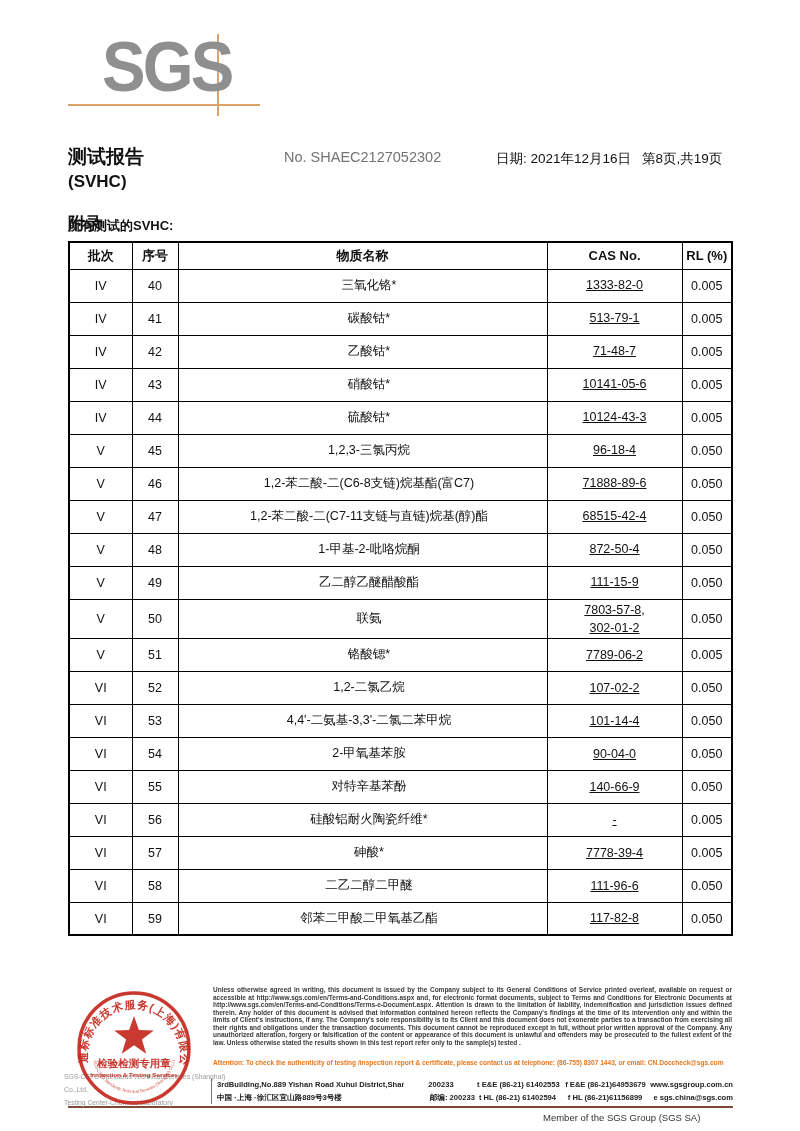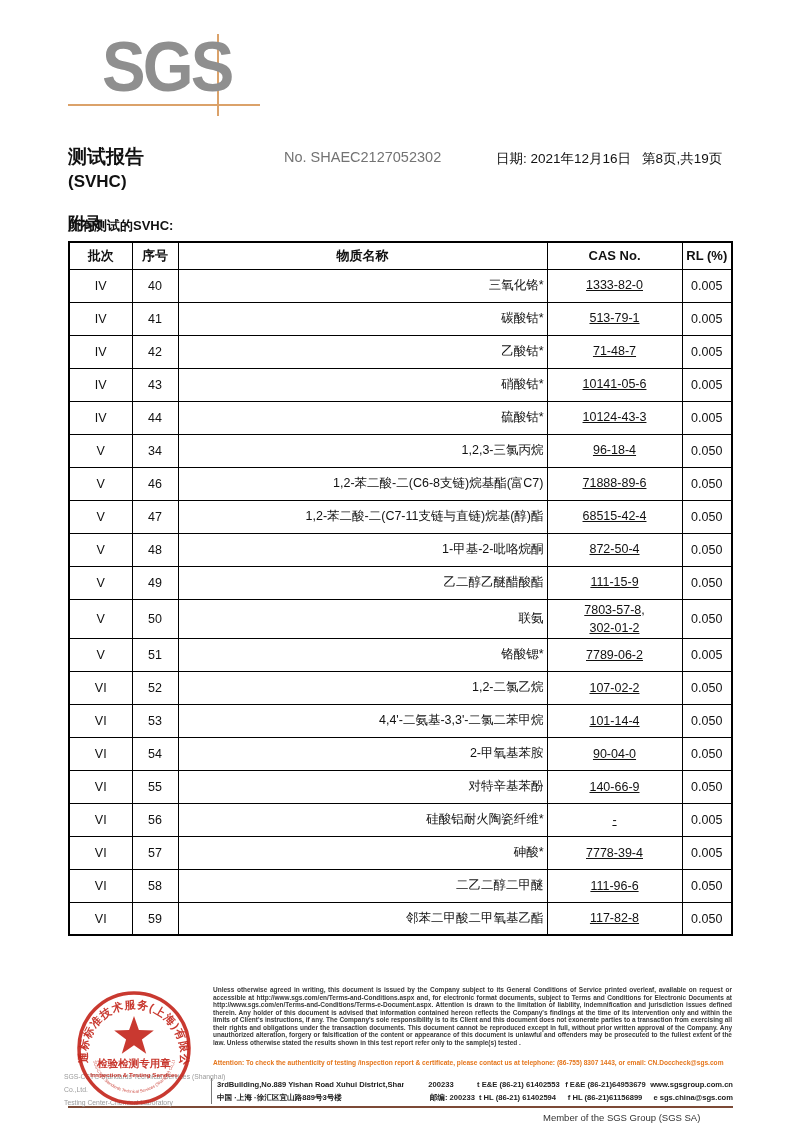--- a/index.html
+++ b/index.html
@@ -32,21 +32,21 @@
 
   
   table.svhc {
     position:absolute; left:68px; top:241px; width:663px;
     border-collapse:collapse; border:2px solid #000;
     font-size:12.5px; color:#111; table-layout:fixed;
   }
   .svhc th, .svhc td { border:1.5px solid #000; padding:1px 3px; }
   .svhc th { height:27px; font-size:13px; font-weight:700; text-align:center;margin-left:48px; }
   .svhc td { height:33px; text-align:center; }
-  .svhc td.name { text-align:right; padding-left:16px; }
+  .svhc td.name { text-align:center; padding-left:16px; }
   .svhc td.cas { white-space:pre-line; line-height:1.45;text-decoration:underline; }
   .col-batch { width:63px; } .col-no { width:46px; } .col-name { width:369px; }
   .col-cas { width:135px; } .col-rl { width:50px; }
 
   
   .company-lines { position:absolute; left:64px; top:1071px; width:175px; z-index:1;
     font-size:6.8px; color:#9a9a9a; line-height:1.9; }
   .stamp { position:absolute; left:72px; top:986px; z-index:2; }
 
   .legal { position:absolute; left:213px; top:986px; width:519px;
@@ -135,21 +135,21 @@
     </tr>
         <tr>
       <td>IV</td>
       <td>44</td>
       <td class="name">硫酸钴*</td>
       <td class="cas">10124-43-3</td>
       <td>0.005</td>
     </tr>
         <tr>
       <td>V</td>
-      <td>34</td>
+      <td>45</td>
       <td class="name">1,2,3-三氯丙烷</td>
       <td class="cas">96-18-4</td>
       <td>0.050</td>
     </tr>
         <tr>
       <td>V</td>
       <td>46</td>
       <td class="name">1,2-苯二酸-二(C6-8支链)烷基酯(富C7)</td>
       <td class="cas">71888-89-6</td>
       <td>0.050</td>

